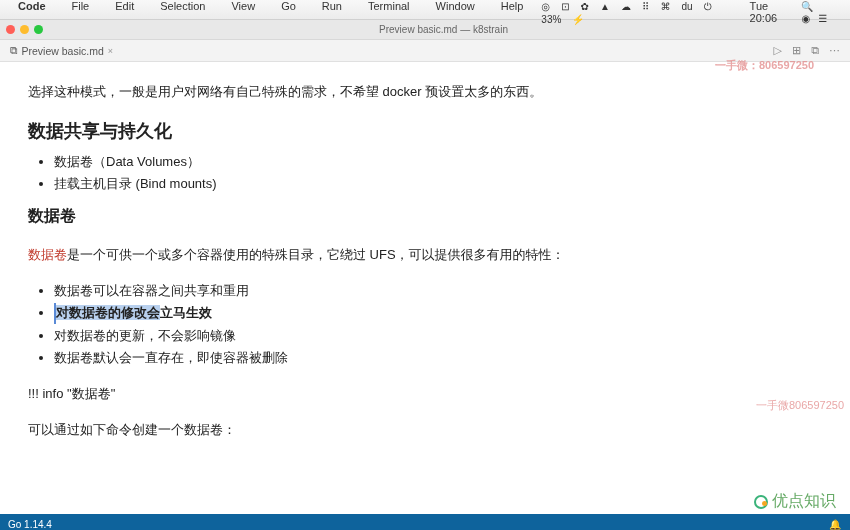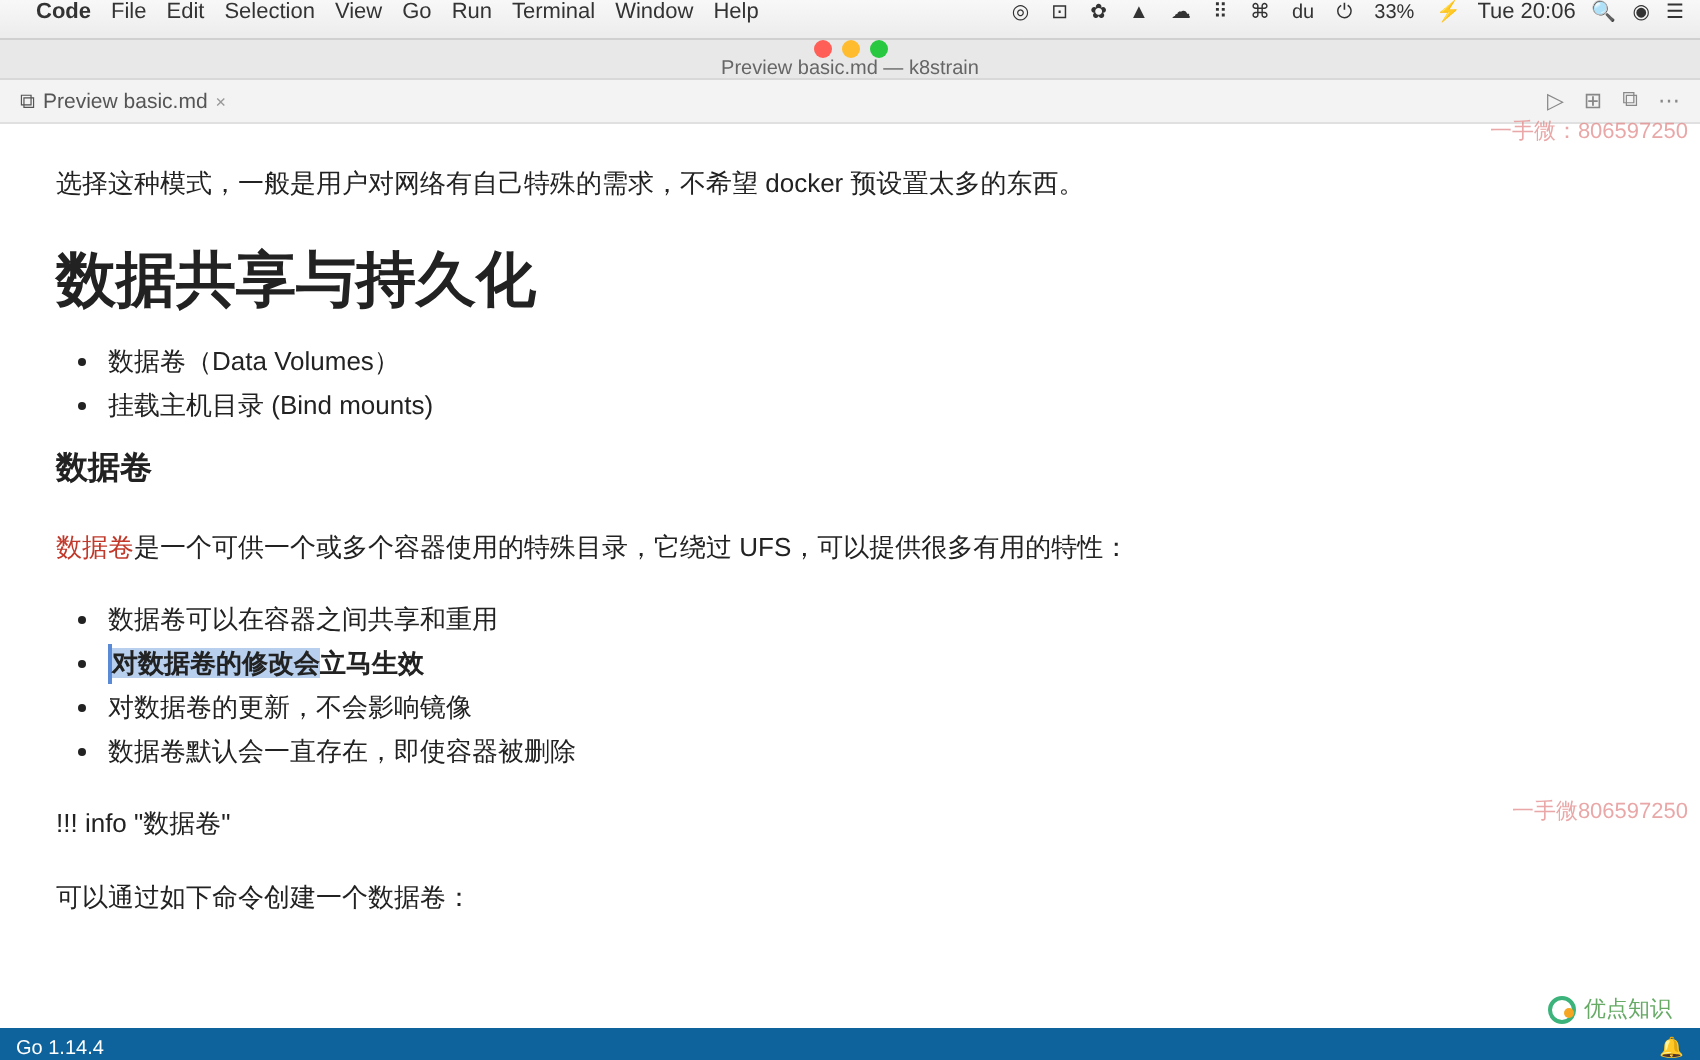--- a/index.html
+++ b/index.html
@@ -1,50 +1,50 @@
 <!DOCTYPE html>
 <html><head>
 <meta charset="utf-8">
 <style>
 * { margin: 0; padding: 0; box-sizing: border-box; }
 body { font-family: -apple-system, "Helvetica Neue", Arial, sans-serif; background: #fff; width: 850px; height: 530px; overflow: hidden; position: relative; }
 
 .menubar { height: 20px; background: linear-gradient(#f8f8f8,#ececec); display: flex; align-items: flex-start; padding: 0 8px; font-size: 11px; color: #333; border-bottom: 1px solid #d0d0d0; }
 .menubar .apple { margin-right: 10px; font-size: 12px; }
 .menubar .appname { font-weight: 600; margin-right: 10px; }
-.menubar .mitem { margin-right: 10px; }
+.menubar .mitem { margin-right: 10px; margin-left: 16px; }
 .menubar .spacer { flex: 1; }
 .menubar .right span { margin-left: 8px; font-size: 10px; }
 .menubar .clock { margin-left: 8px; }
 
-.titlebar { height: 20px; background: #e8e8e8; display:flex; align-items:center; padding: 0 6px; font-size: 10px; color:#666; border-bottom:1px solid #d8d8d8;flex-direction:column; }
+.titlebar { height: 20px; background: #e8e8e8; display:flex; align-items:center; padding: 0 6px; font-size: 10px; color:#666; border-bottom:1px solid #d8d8d8; }
 .traffic { display:flex; gap:5px; }
 .traffic span { width:9px; height:9px; border-radius:50%; display:inline-block; }
 .tl-close{background:#ff5f57;} .tl-min{background:#febc2e;} .tl-max{background:#28c840;}
 .titlebar .wtitle { flex:1; text-align:center; color:#666; }
 
 .tabbar { height: 22px; background:#f3f3f3; display:flex; align-items:center; padding:0 4px; font-size:10.5px; color:#555; border-bottom:1px solid #e0e0e0; justify-content:space-between; }
 .tab { display:flex; align-items:center; gap:4px; padding:2px 6px; }
 .tab .x { color:#999; font-size:9px; }
 .tabright { display:flex; gap:10px; color:#888; font-size:11px; padding-right:6px;}
 
 .content { padding: 4px 28px 0 28px; font-size: 13px; color:#222; line-height:1.55; height:448px; overflow:hidden; }
 .content p { margin: 16px 0; }
-.content h2 { font-size: 30px; font-weight:700; margin: 8px 0 6px; }
+.content h2 { font-size: 18px; font-weight:700; margin: 8px 0 6px; }
 .content h3 { font-size: 16px; font-weight:600; margin: 10px 0 4px; }
 .content ul { margin: 4px 0 8px 26px; }
 .content li { margin: 2px 0; list-style: disc; }
 .red { color:#c0392b; }
 .hl { background:#b8d0ee; }
 .cursor-line { border-left:2px solid #5a8ad6; padding-left:0; margin-left:-2px;font-weight:bold;}
 .infobox { background:#f0f0f0; padding:10px 14px; margin:6px 0; font-size:12.5px; color:#333; line-height:1.6; }
 
-.watermark1 { position:absolute; top:58px; right:6px; color:#e28a8a; font-size:11px; opacity:.75; }
+.watermark1 { position:absolute; top:58px; right:36px; color:#e28a8a; font-size:11px; opacity:.75;font-weight:bold; }
 .watermark2 { position:absolute; top:398px; right:6px; color:#e28a8a; font-size:11px; opacity:.75; }
-.brand { position:absolute; bottom:18px; right:14px; font-size:11px; color:#6a6; display:flex; align-items:center; gap:4px; }
+.brand { position:absolute; bottom:18px; right:14px; font-size:16px; color:#6a6; display:flex; align-items:center; gap:4px; }
 .brand .logo { width:14px; height:14px; border:2px solid #3bb37a; border-radius:50%; position:relative; }
 .brand .logo::after{content:""; position:absolute; right:-1px; top:4px; width:5px; height:5px; background:#f5a623; border-radius:50%;}
 
 .statusbar { position:absolute; bottom:0; left:0; right:0; height:16px; background:#0e639c; color:#fff; font-size:10px; display:flex; align-items:flex-end; padding:0 8px; justify-content:space-between;}
 .statusbar .sbr { font-size:10px; }
 </style>
 </head>
 <body>
 
 <div class="menubar">

